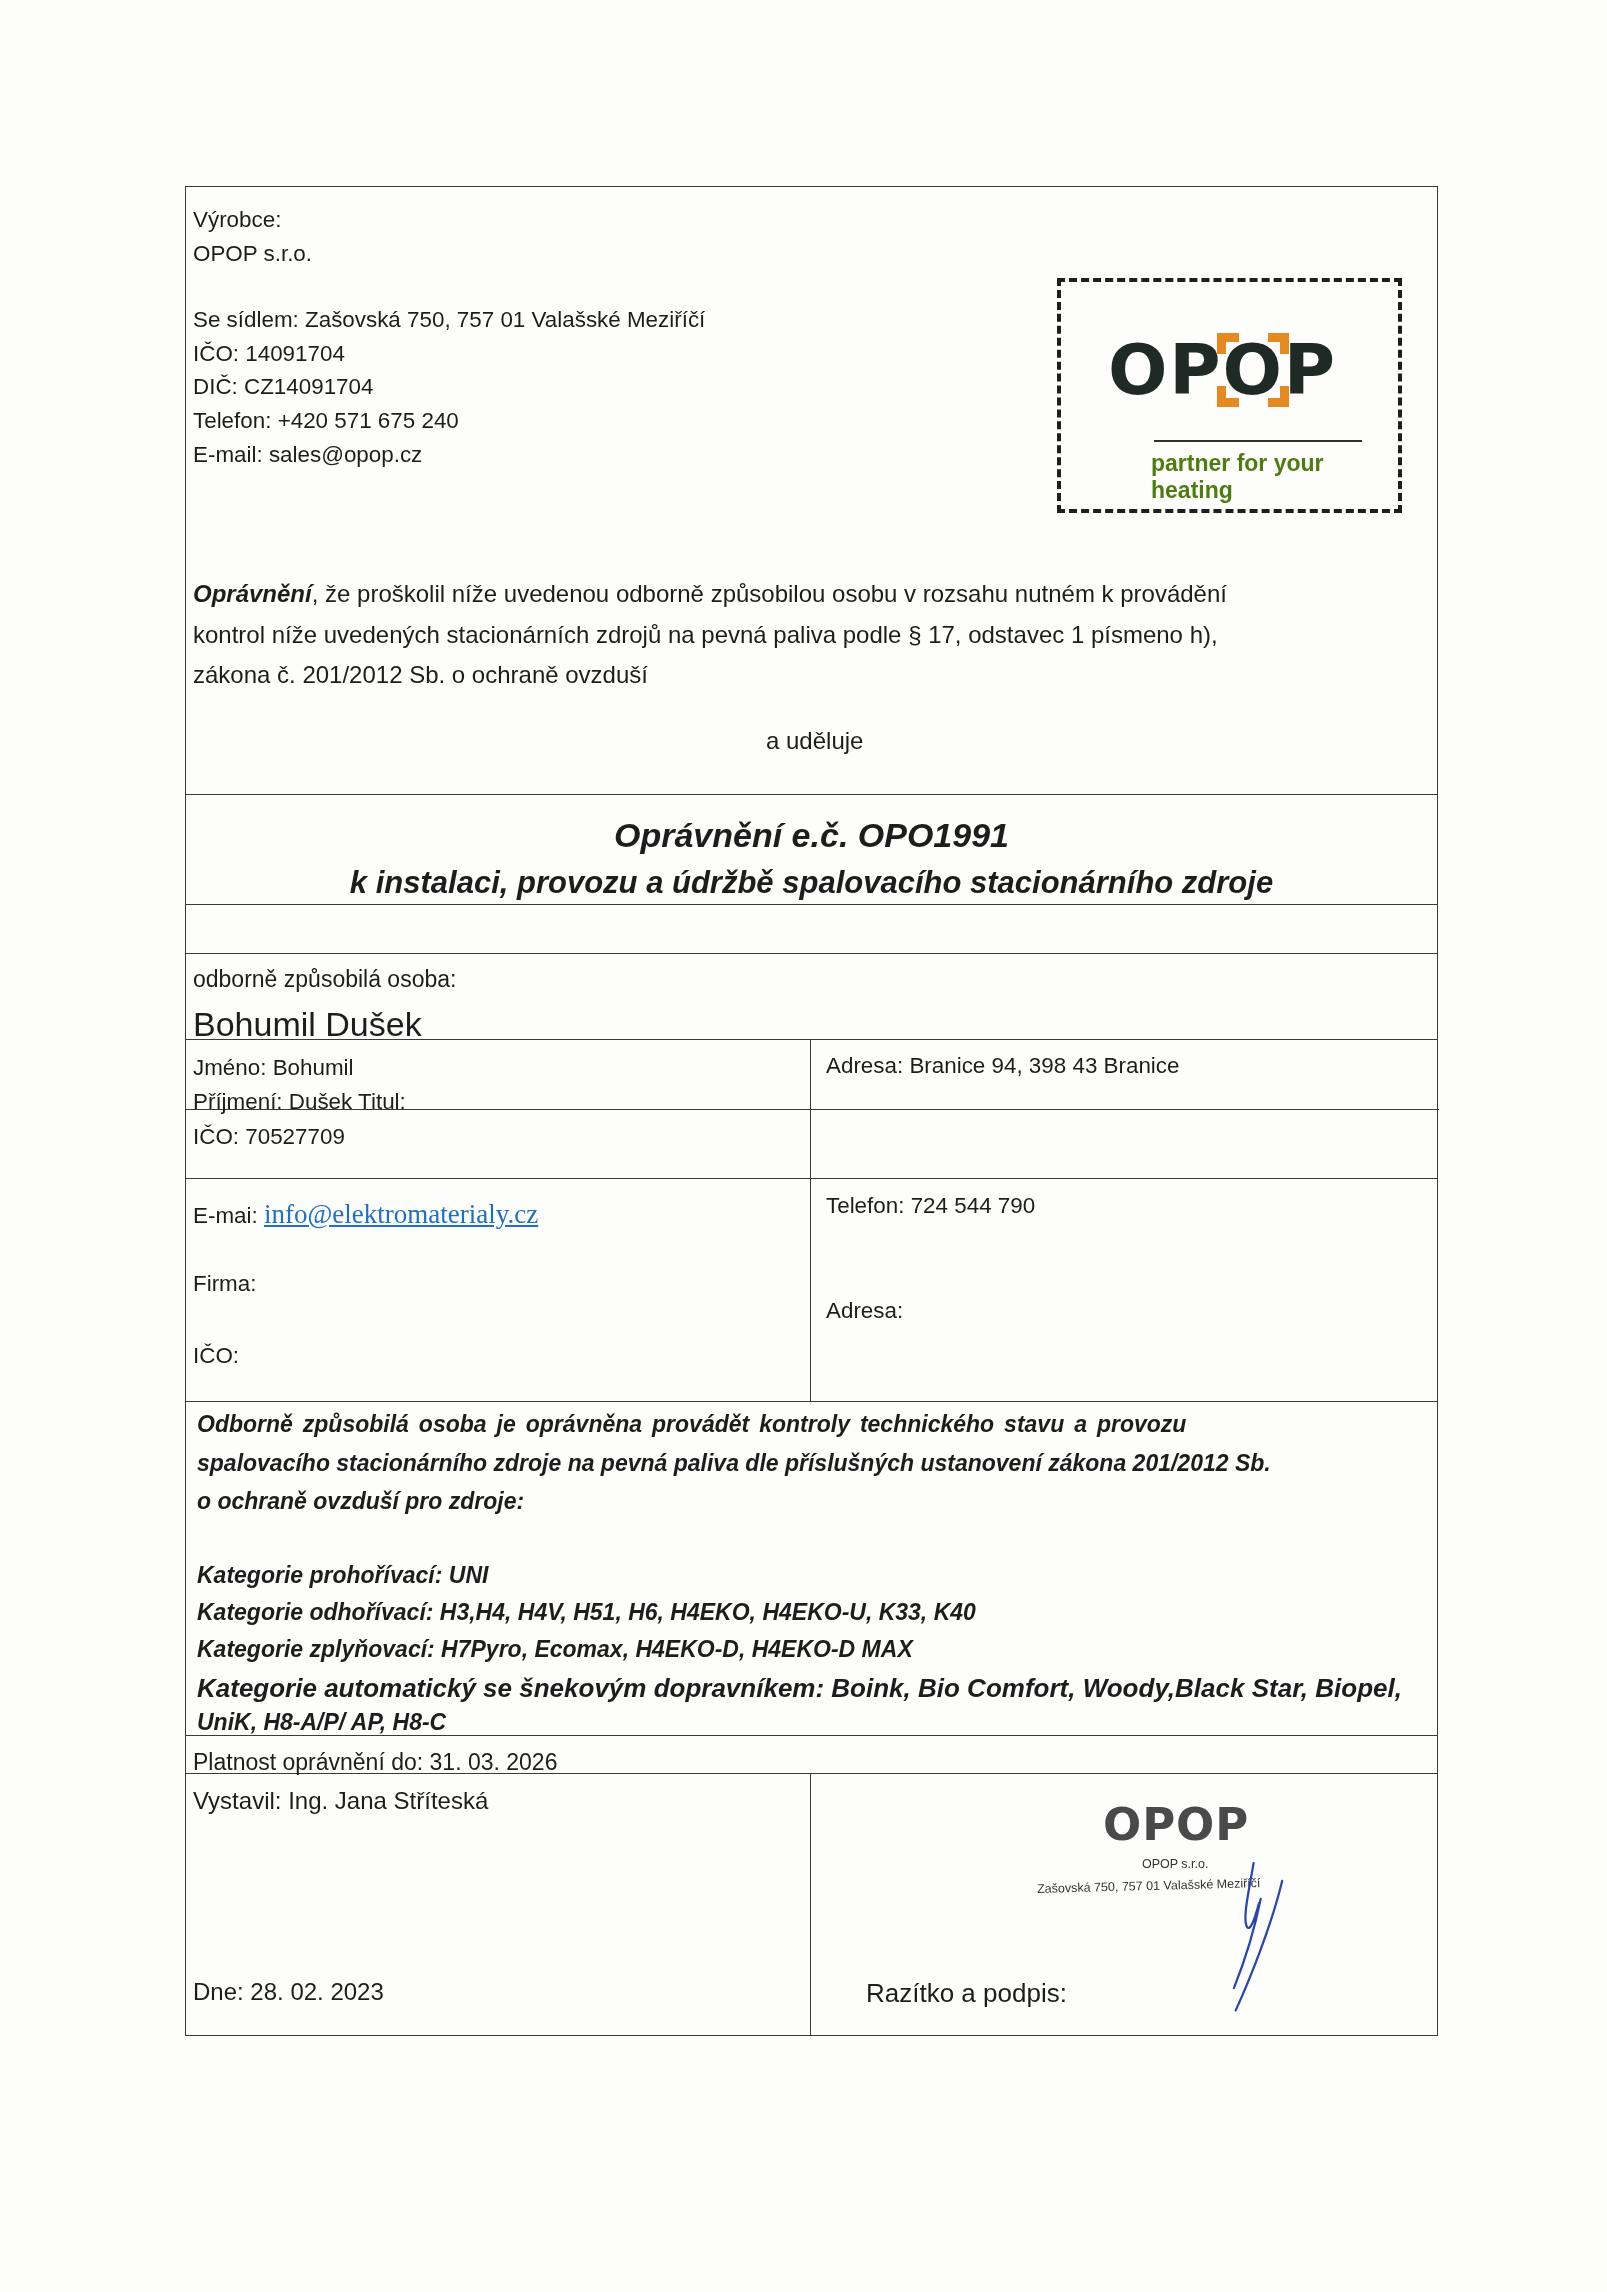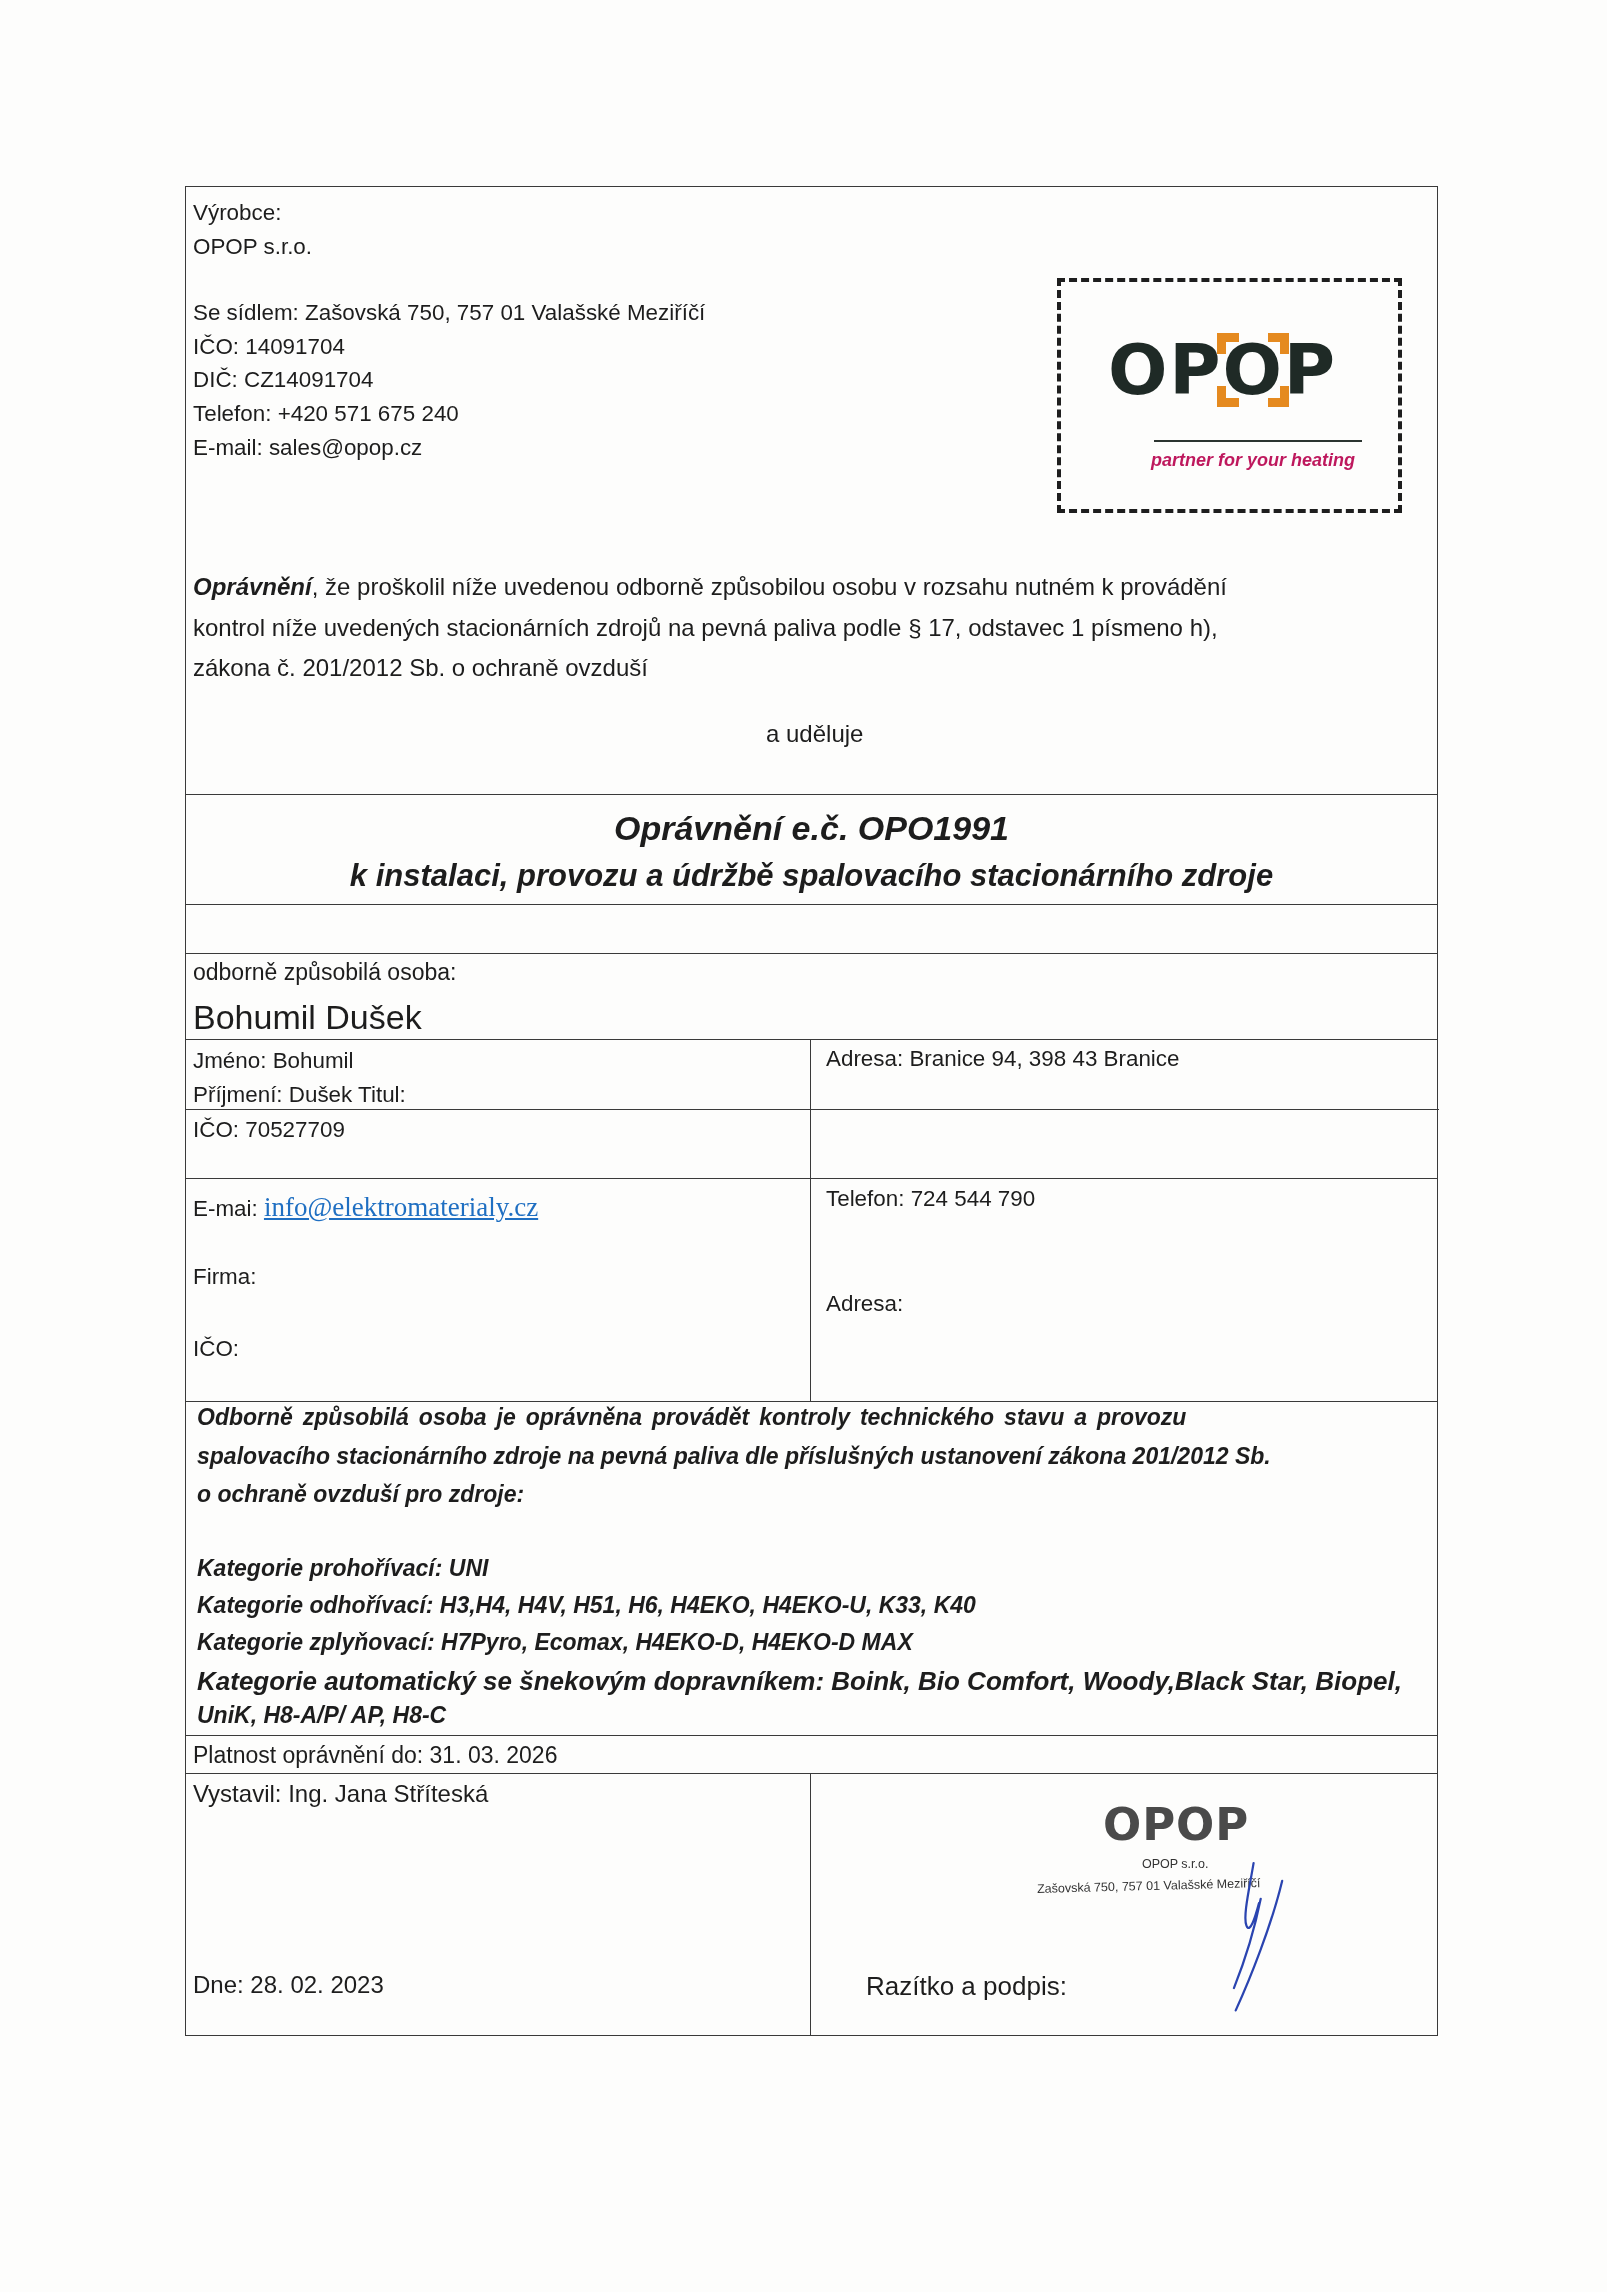--- a/index.html
+++ b/index.html
@@ -8,21 +8,21 @@
     position: relative; overflow: hidden;
     font-family: "Liberation Sans", "DejaVu Sans", sans-serif;
     color: #1d1d1d;
   }
   .frame {
     position: absolute; left: 185px; top: 186px; width: 1253px; height: 1850px;
     border: 1.8px solid #3a3a3a; box-sizing: border-box;
   }
   .hline { position: absolute; left: 185px; width: 1253px; height: 0; border-top: 1.8px solid #3a3a3a; }
   .vline { position: absolute; width: 0; border-left: 1.8px solid #3a3a3a; }
-  .t { position: absolute; white-space: nowrap; font-size: 22.4px; line-height: 1; }
+  .t { position: absolute; white-space: nowrap; font-size: 22.4px; line-height: 1; margin-top: 7px; }
   .b { font-weight: normal; }
   .bi { font-weight: bold; font-style: italic; }
   .center { text-align: center; }
 
   
   .logo-box {
     position: absolute; left: 1057px; top: 278px; width: 345px; height: 235px;
     border: 4.5px dashed #1e1e1e; box-sizing: border-box;
   }
   .logo-word {
@@ -38,22 +38,22 @@
   .logo-word .o2::after { right: -5.4px; bottom: 3.6px; border-bottom-width: 9px; border-right-width: 9px; }
   .logo-word .corner-tr, .logo-word .corner-bl {
     position: absolute; width: 12.5px; height: 12.5px; border: 0 solid #e58a1f;
   }
   .logo-word .corner-tr { right: -5.4px; top: 3.6px; border-top-width: 9px; border-right-width: 9px; }
   .logo-word .corner-bl { left: -5.4px; bottom: 3.6px; border-bottom-width: 9px; border-left-width: 9px; }
   .logo-rule {
     position: absolute; left: 93px; top: 158px; width: 208px; border-top: 2.7px solid #2b3430;
   }
   .logo-tag {
-    position: absolute; left: 90px; top: 168px; font-size: 18px; font-style: italic; font-weight: bold;
-    color: #be185d;
+    position: absolute; left: 90px; top: 168px; font-size: 23px; font-weight: bold;
+    color: #4d7c0f;
   }
 
   .link { color: #1f6fc2; text-decoration: underline; font-family: "Liberation Serif", serif; font-size: 27px; }
 
   
   .stamp-word {
     position: absolute; left: 1103px; top: 1798px; font-size: 45px; font-weight: bold;
     color: #4a4a4a; letter-spacing: 0.9px; font-family: "DejaVu Sans", sans-serif;
   }
   .stamp-line { position: absolute; font-size: 12.5px; color: #333; white-space: nowrap; }

